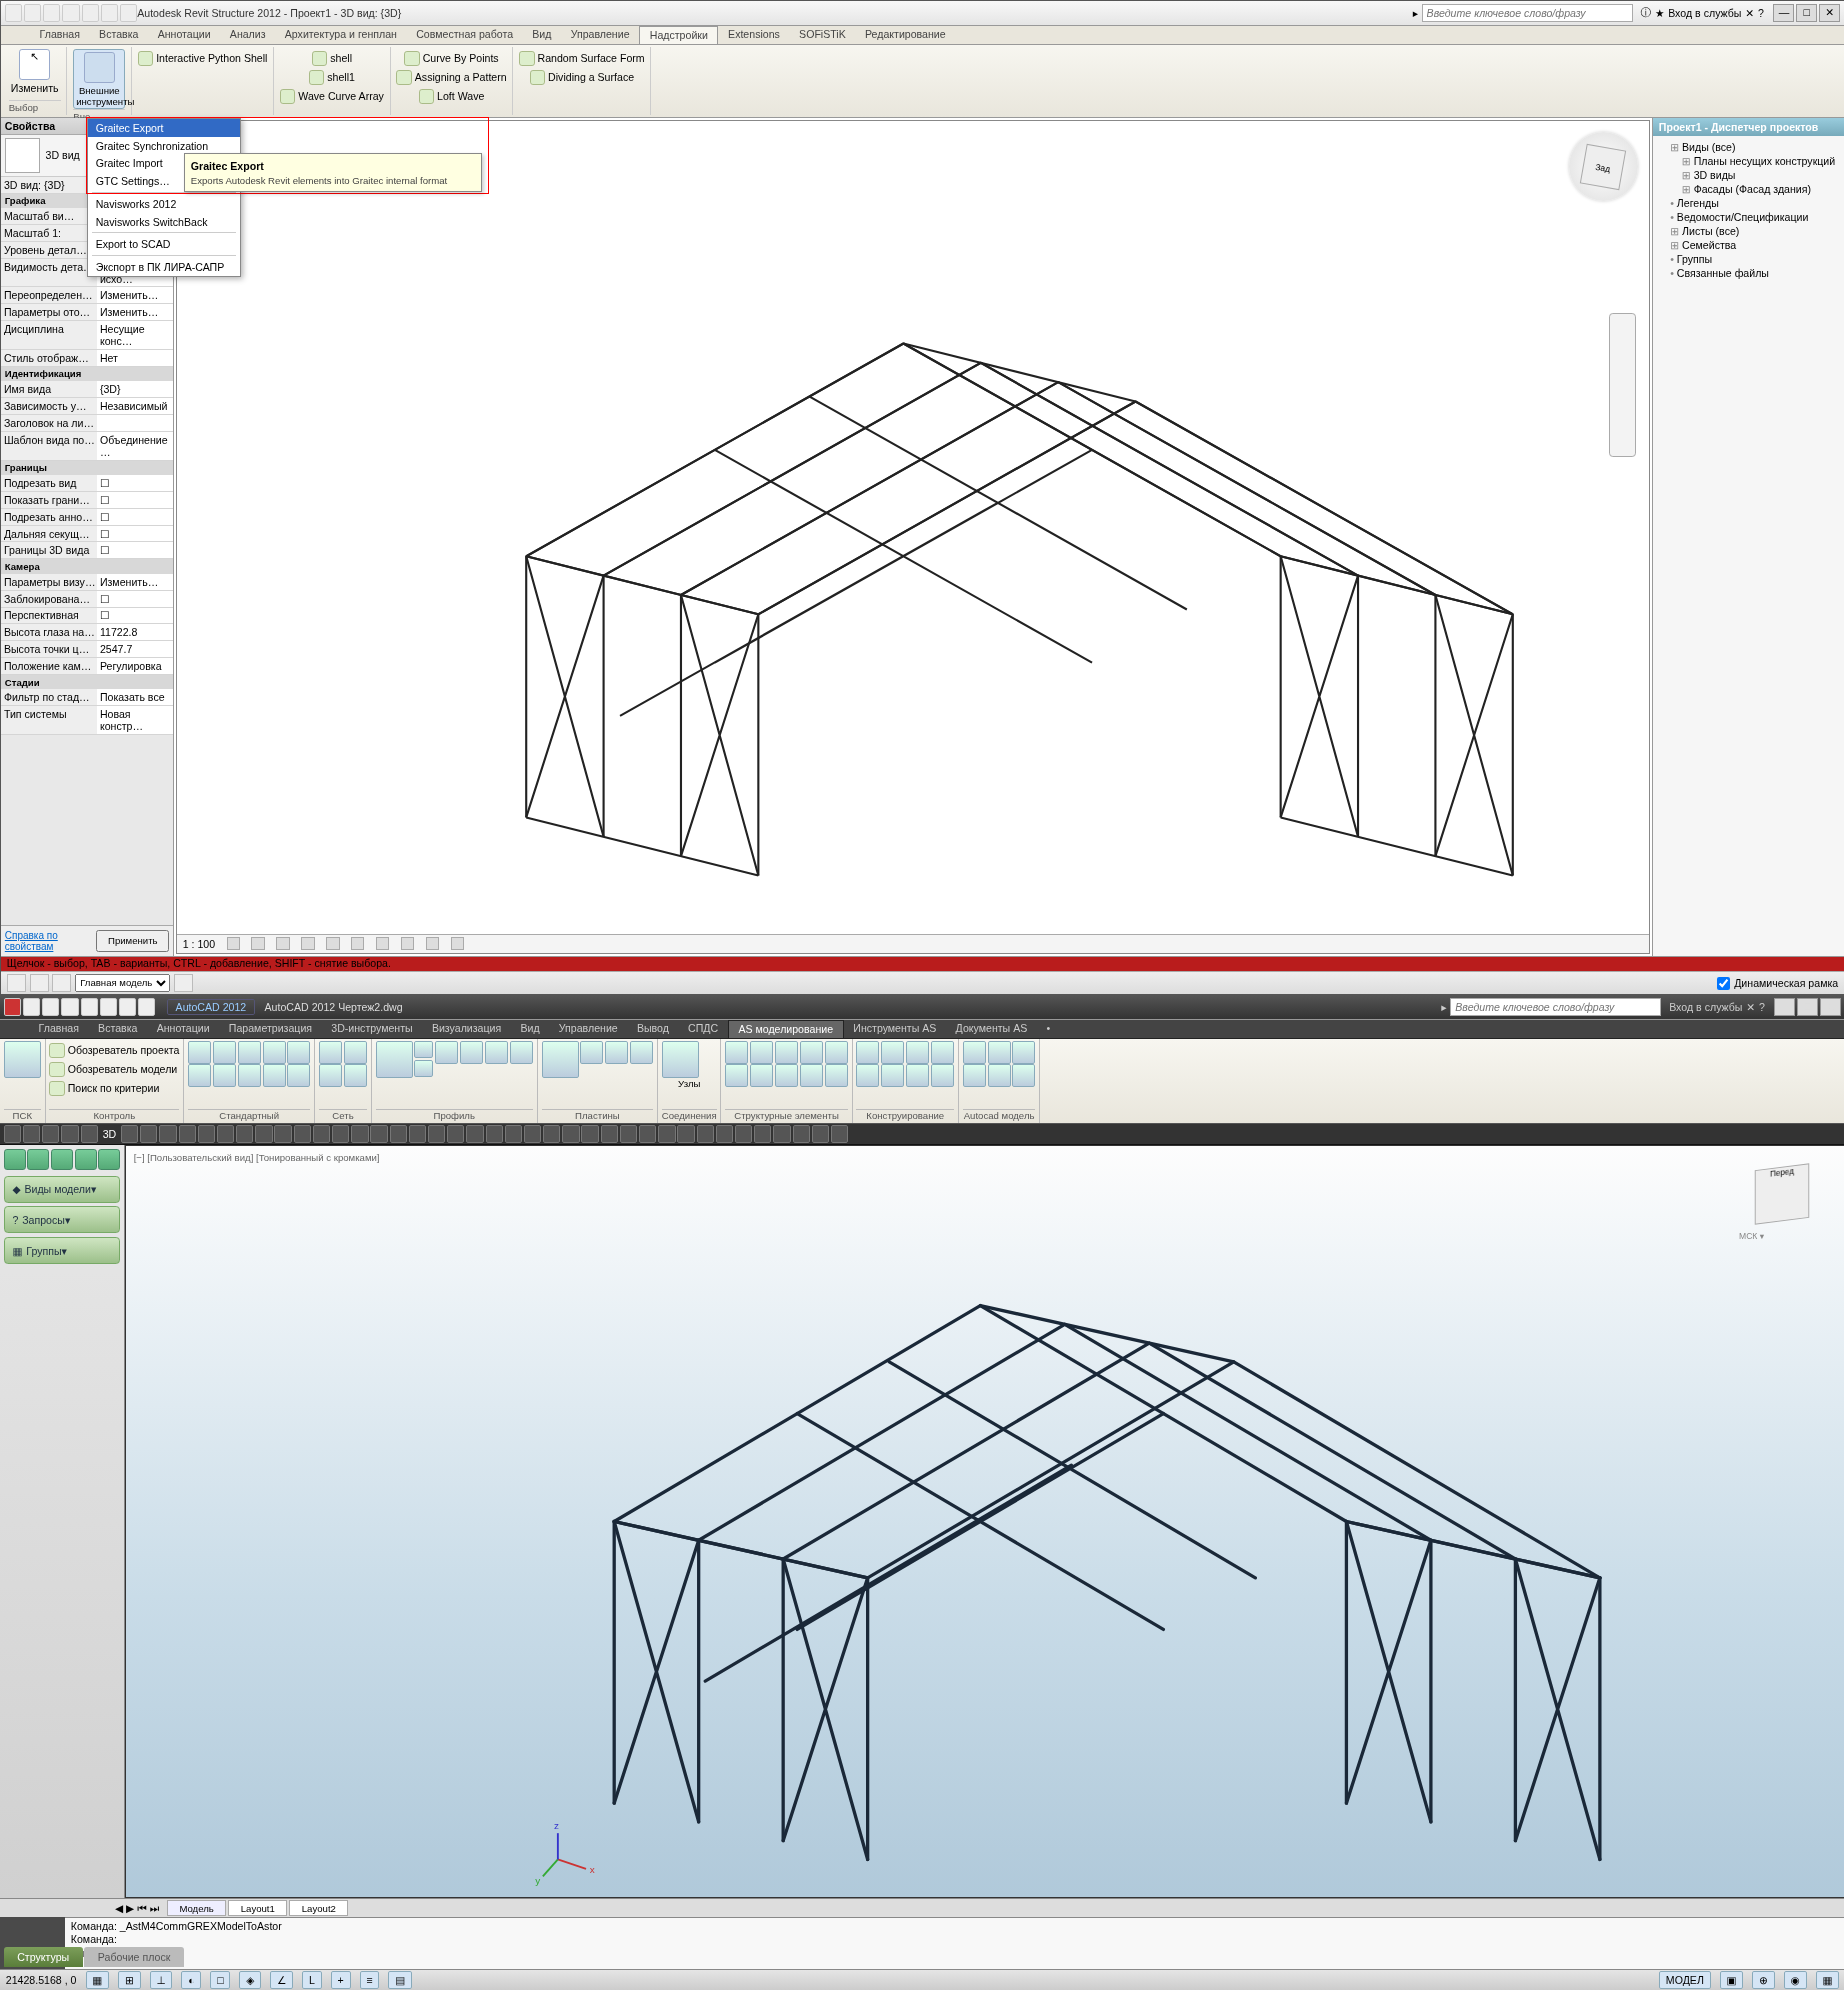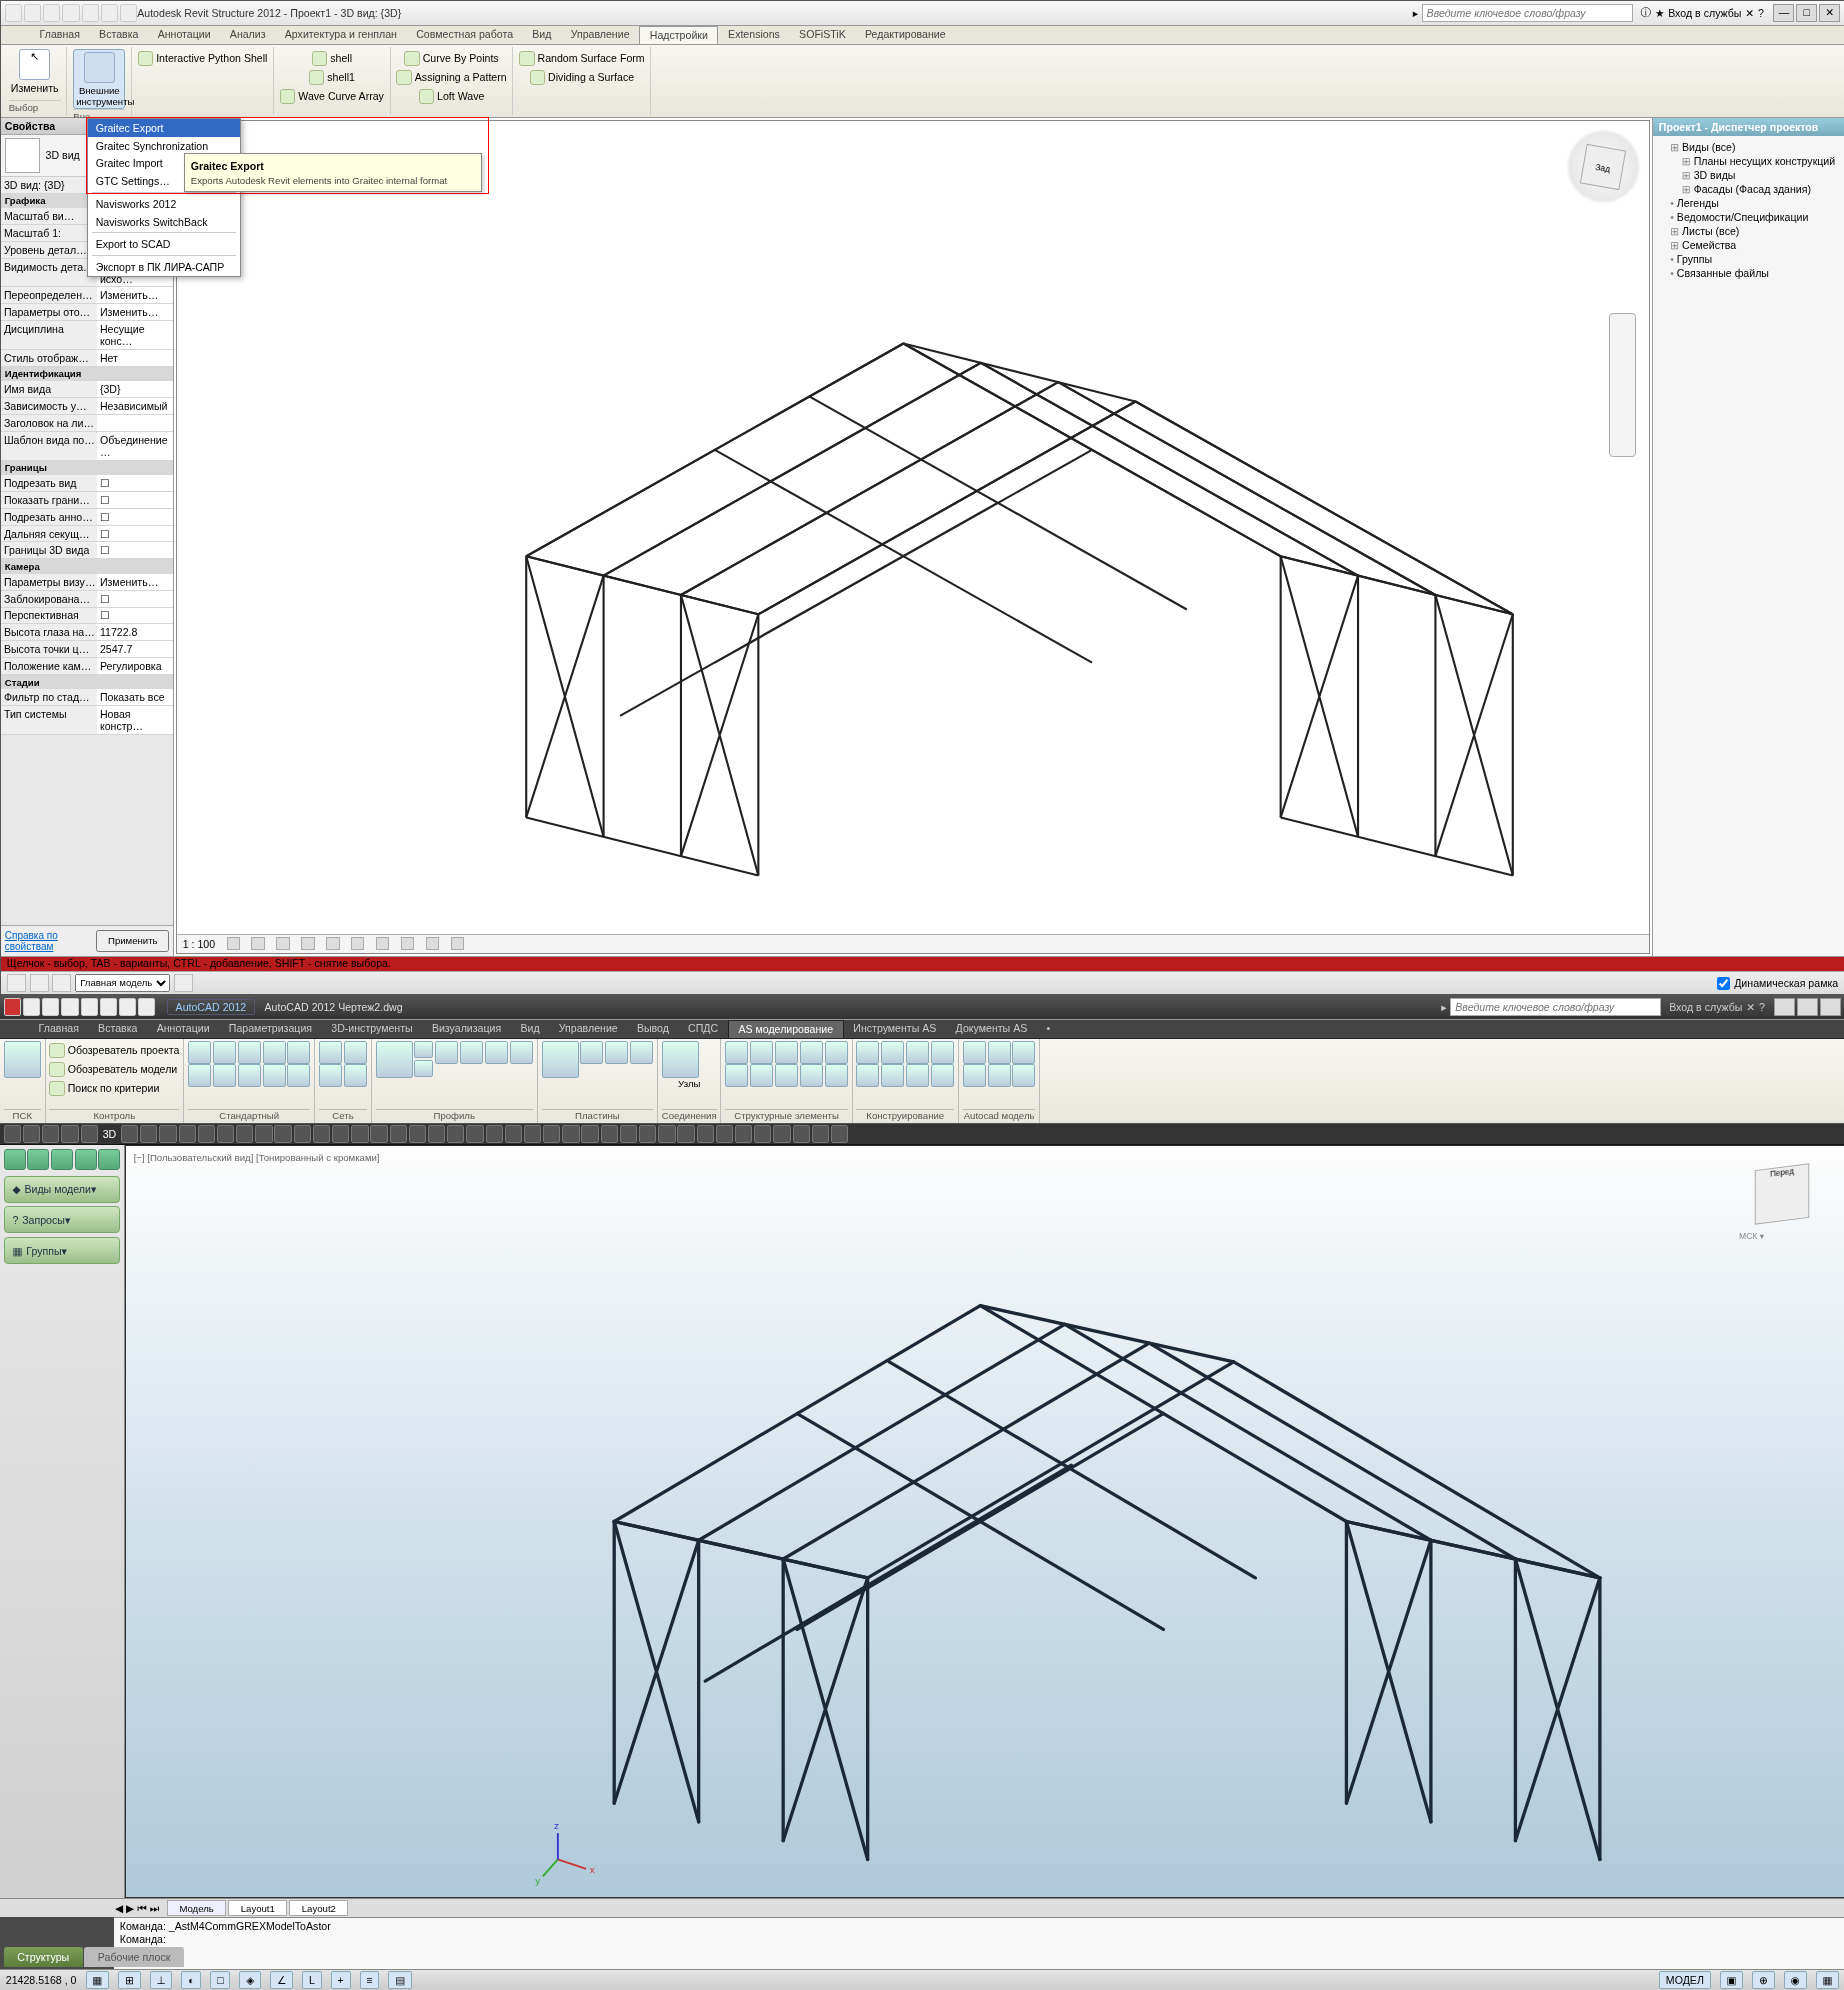--- a/index.html
+++ b/index.html
@@ -87,21 +87,21 @@
 .pal-tabs .pt{flex:1;height:21px;background:linear-gradient(#7c9,#5a7);border:1px solid #486;border-radius:2.9px}
 .acad-vp{flex:1;position:relative;background:linear-gradient(#fdfdfd 0%,#c9dce8 60%,#b0c9da 100%);border:1.9px solid #333}
 .acad-vp .vplabel{position:absolute;left:7.7px;top:5.8px;color:#666;font-size:9.6px}
 .acad-vp svg{width:100%;height:100%}
 .acad-viewcube{position:absolute;right:19px;top:19px;width:86px;height:86px}
 .acad-viewcube .vc{width:58px;height:58px;background:#eee;border:1px solid #aaa;margin:0 auto;transform:rotateX(20deg) rotateY(-20deg);font-size:8.6px;text-align:center}
 .acad-viewcube .ucs{font-size:8.6px;color:#888;text-align:left;margin-top:7.7px}
 .model-tabs{height:19px;background:#ddd;border-top:1px solid #888;display:flex;align-items:center;padding-left:115px}
 .model-tabs .mt{padding:1.9px 11.5px;border:1px solid #aaa;background:#fff;font-size:9.6px;margin-right:1.9px}
 .model-tabs .mt.active{background:#eef}
-.cmdline{height:52px;background:#f8f8f8;border-top:1px solid #888;font-family:Consolas,monospace;font-size:10.6px;padding:1.9px 5.8px;margin-left:114px}
+.cmdline{height:52px;background:#f8f8f8;border-top:1px solid #888;font-family:Consolas,monospace;font-size:10.6px;padding:1.9px 5.8px;margin-left:65px}
 .cmdline div{line-height:13.4px}
 .acad-status{height:21px;background:linear-gradient(#e5e5e5,#ccc);border-top:1px solid #888;display:flex;align-items:center;padding:0 5.8px;font-size:9.6px;gap:9px}
 .acad-status .sbtn{padding:1.9px 5.8px;background:#d5e5f5;border:1px solid #8ab;border-radius:1.9px}
 .bottom-tabs{position:absolute;left:3.8px;bottom:23px;display:flex}
 .bottom-tabs .bt{padding:3.8px 13.4px;background:linear-gradient(#7c9e5a,#5a7d3a);color:#fff;border-radius:2.9px 2.9px 0 0;margin-right:1.9px;font-size:10.6px}
 .bottom-tabs .bt.inactive{background:#bbb;color:#555}
 </style>
 </head>
 <body>
 

